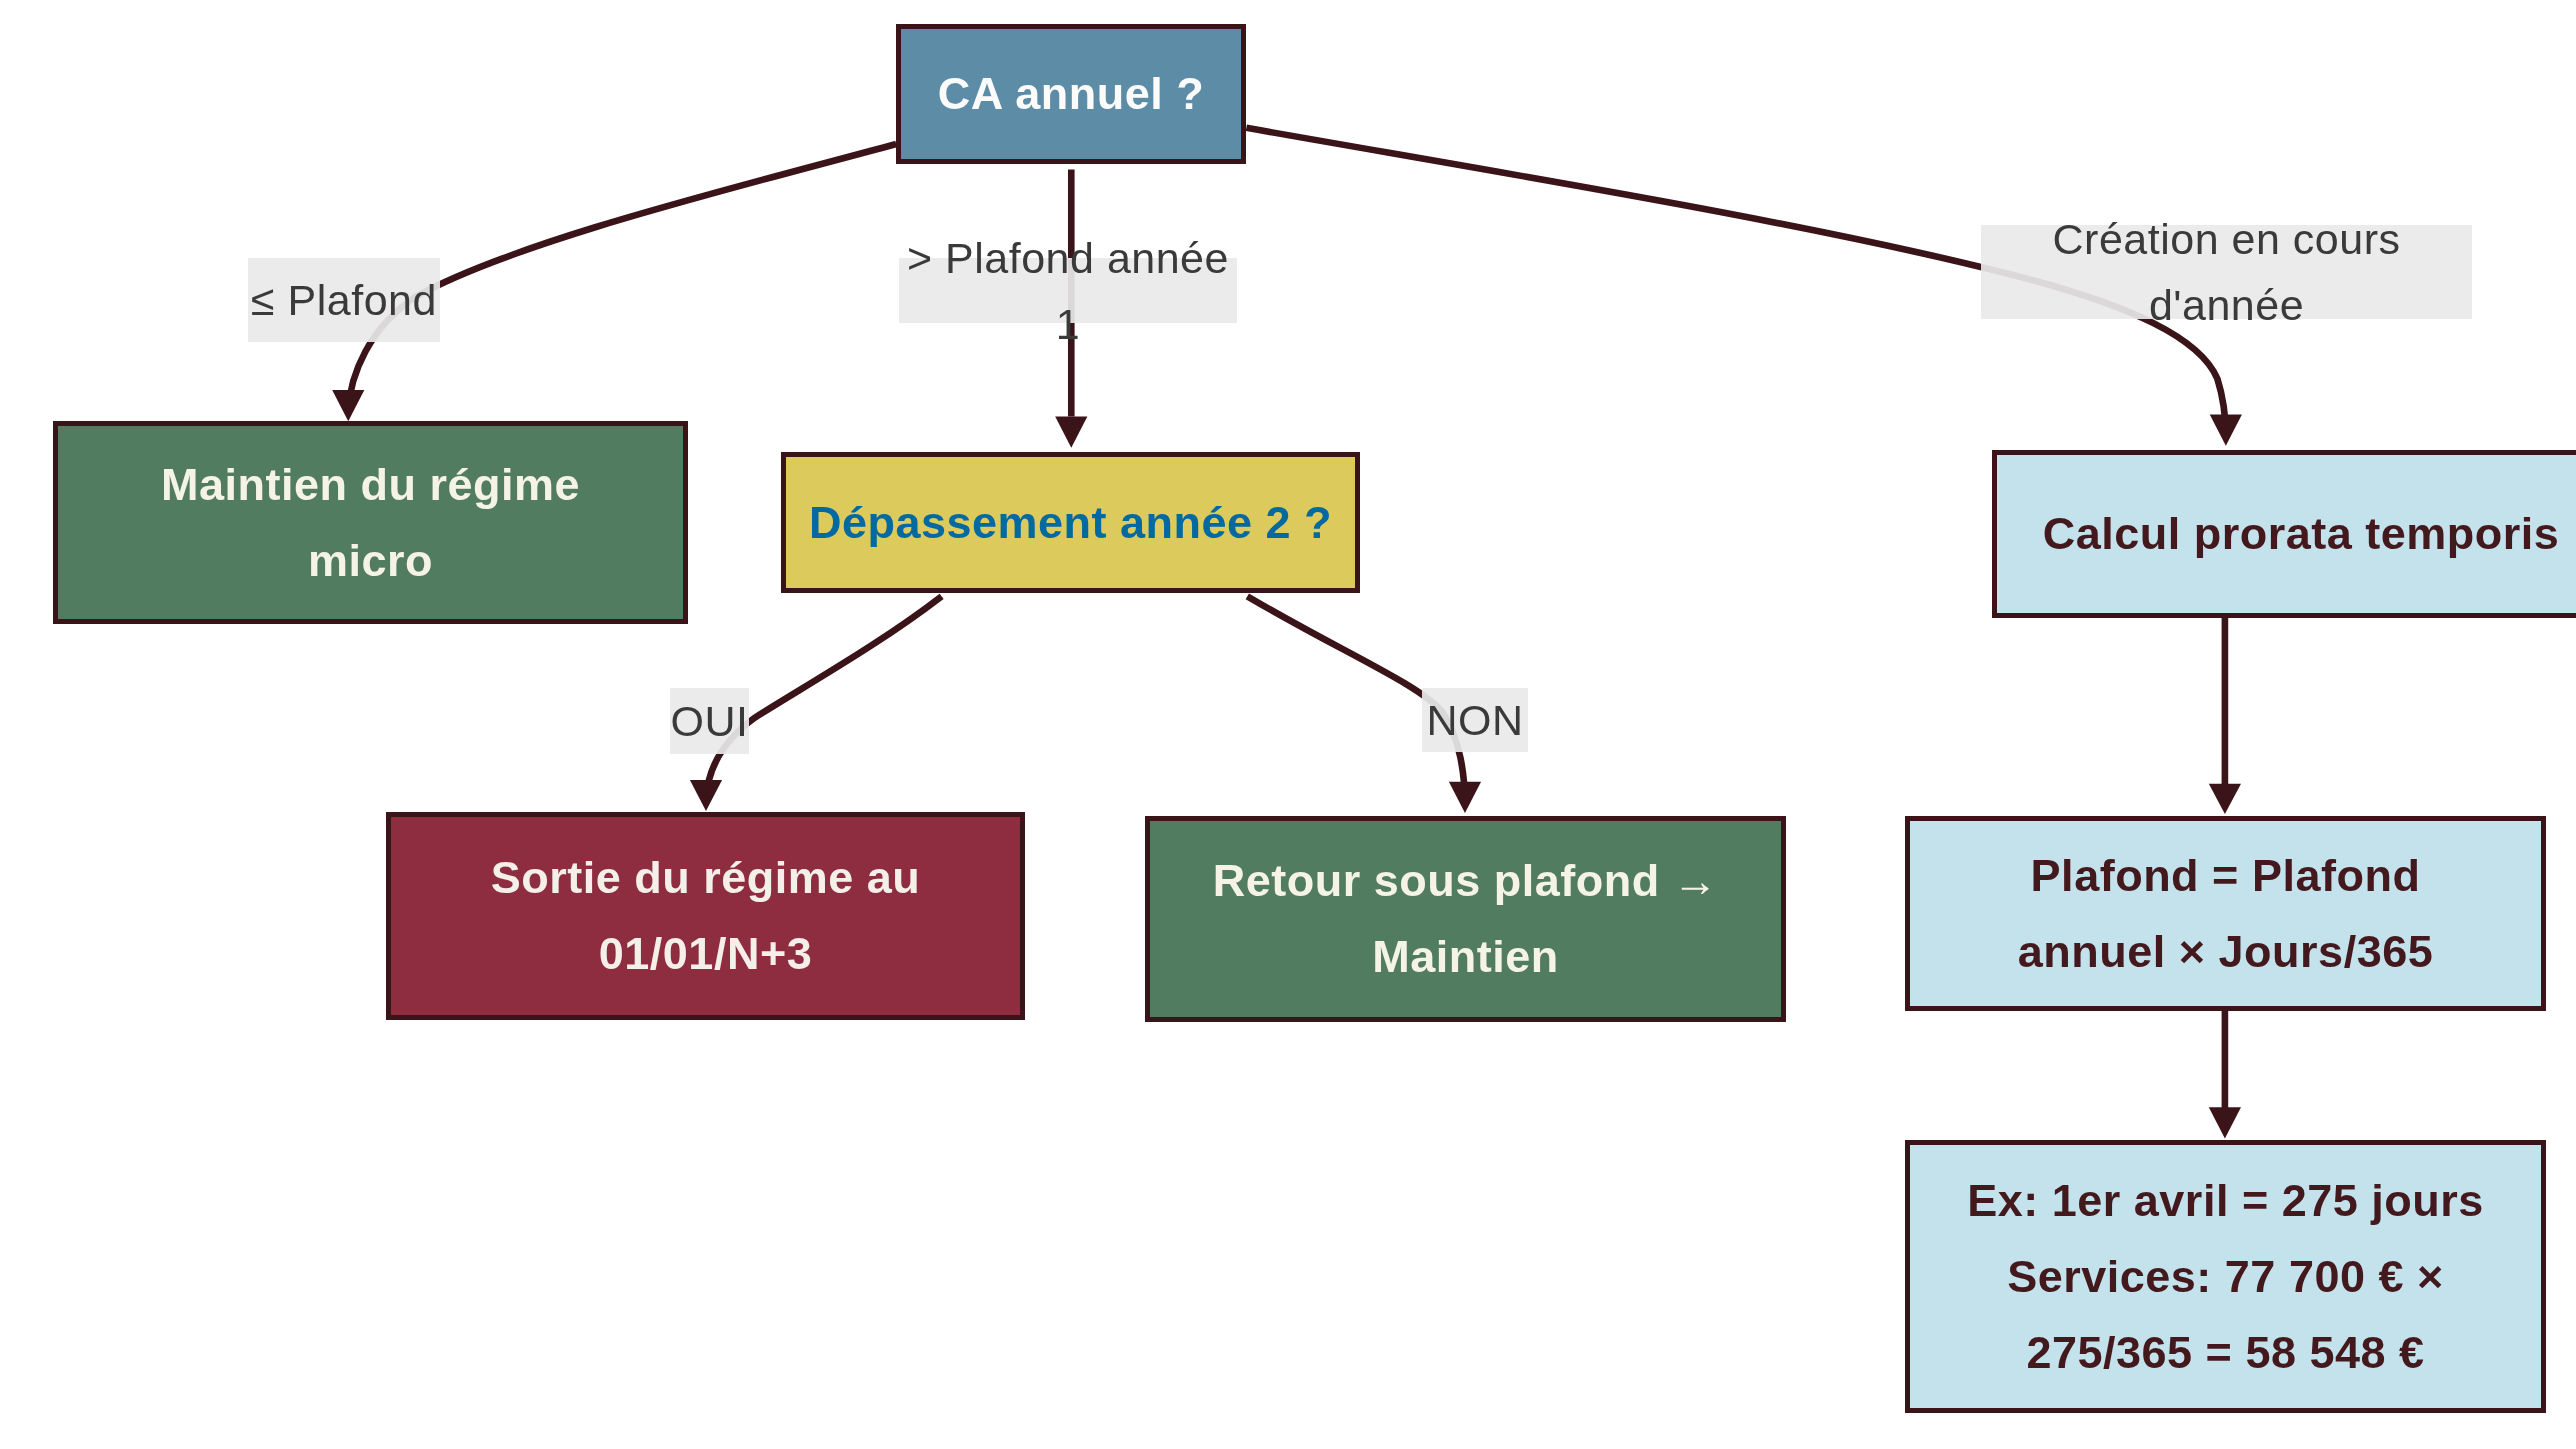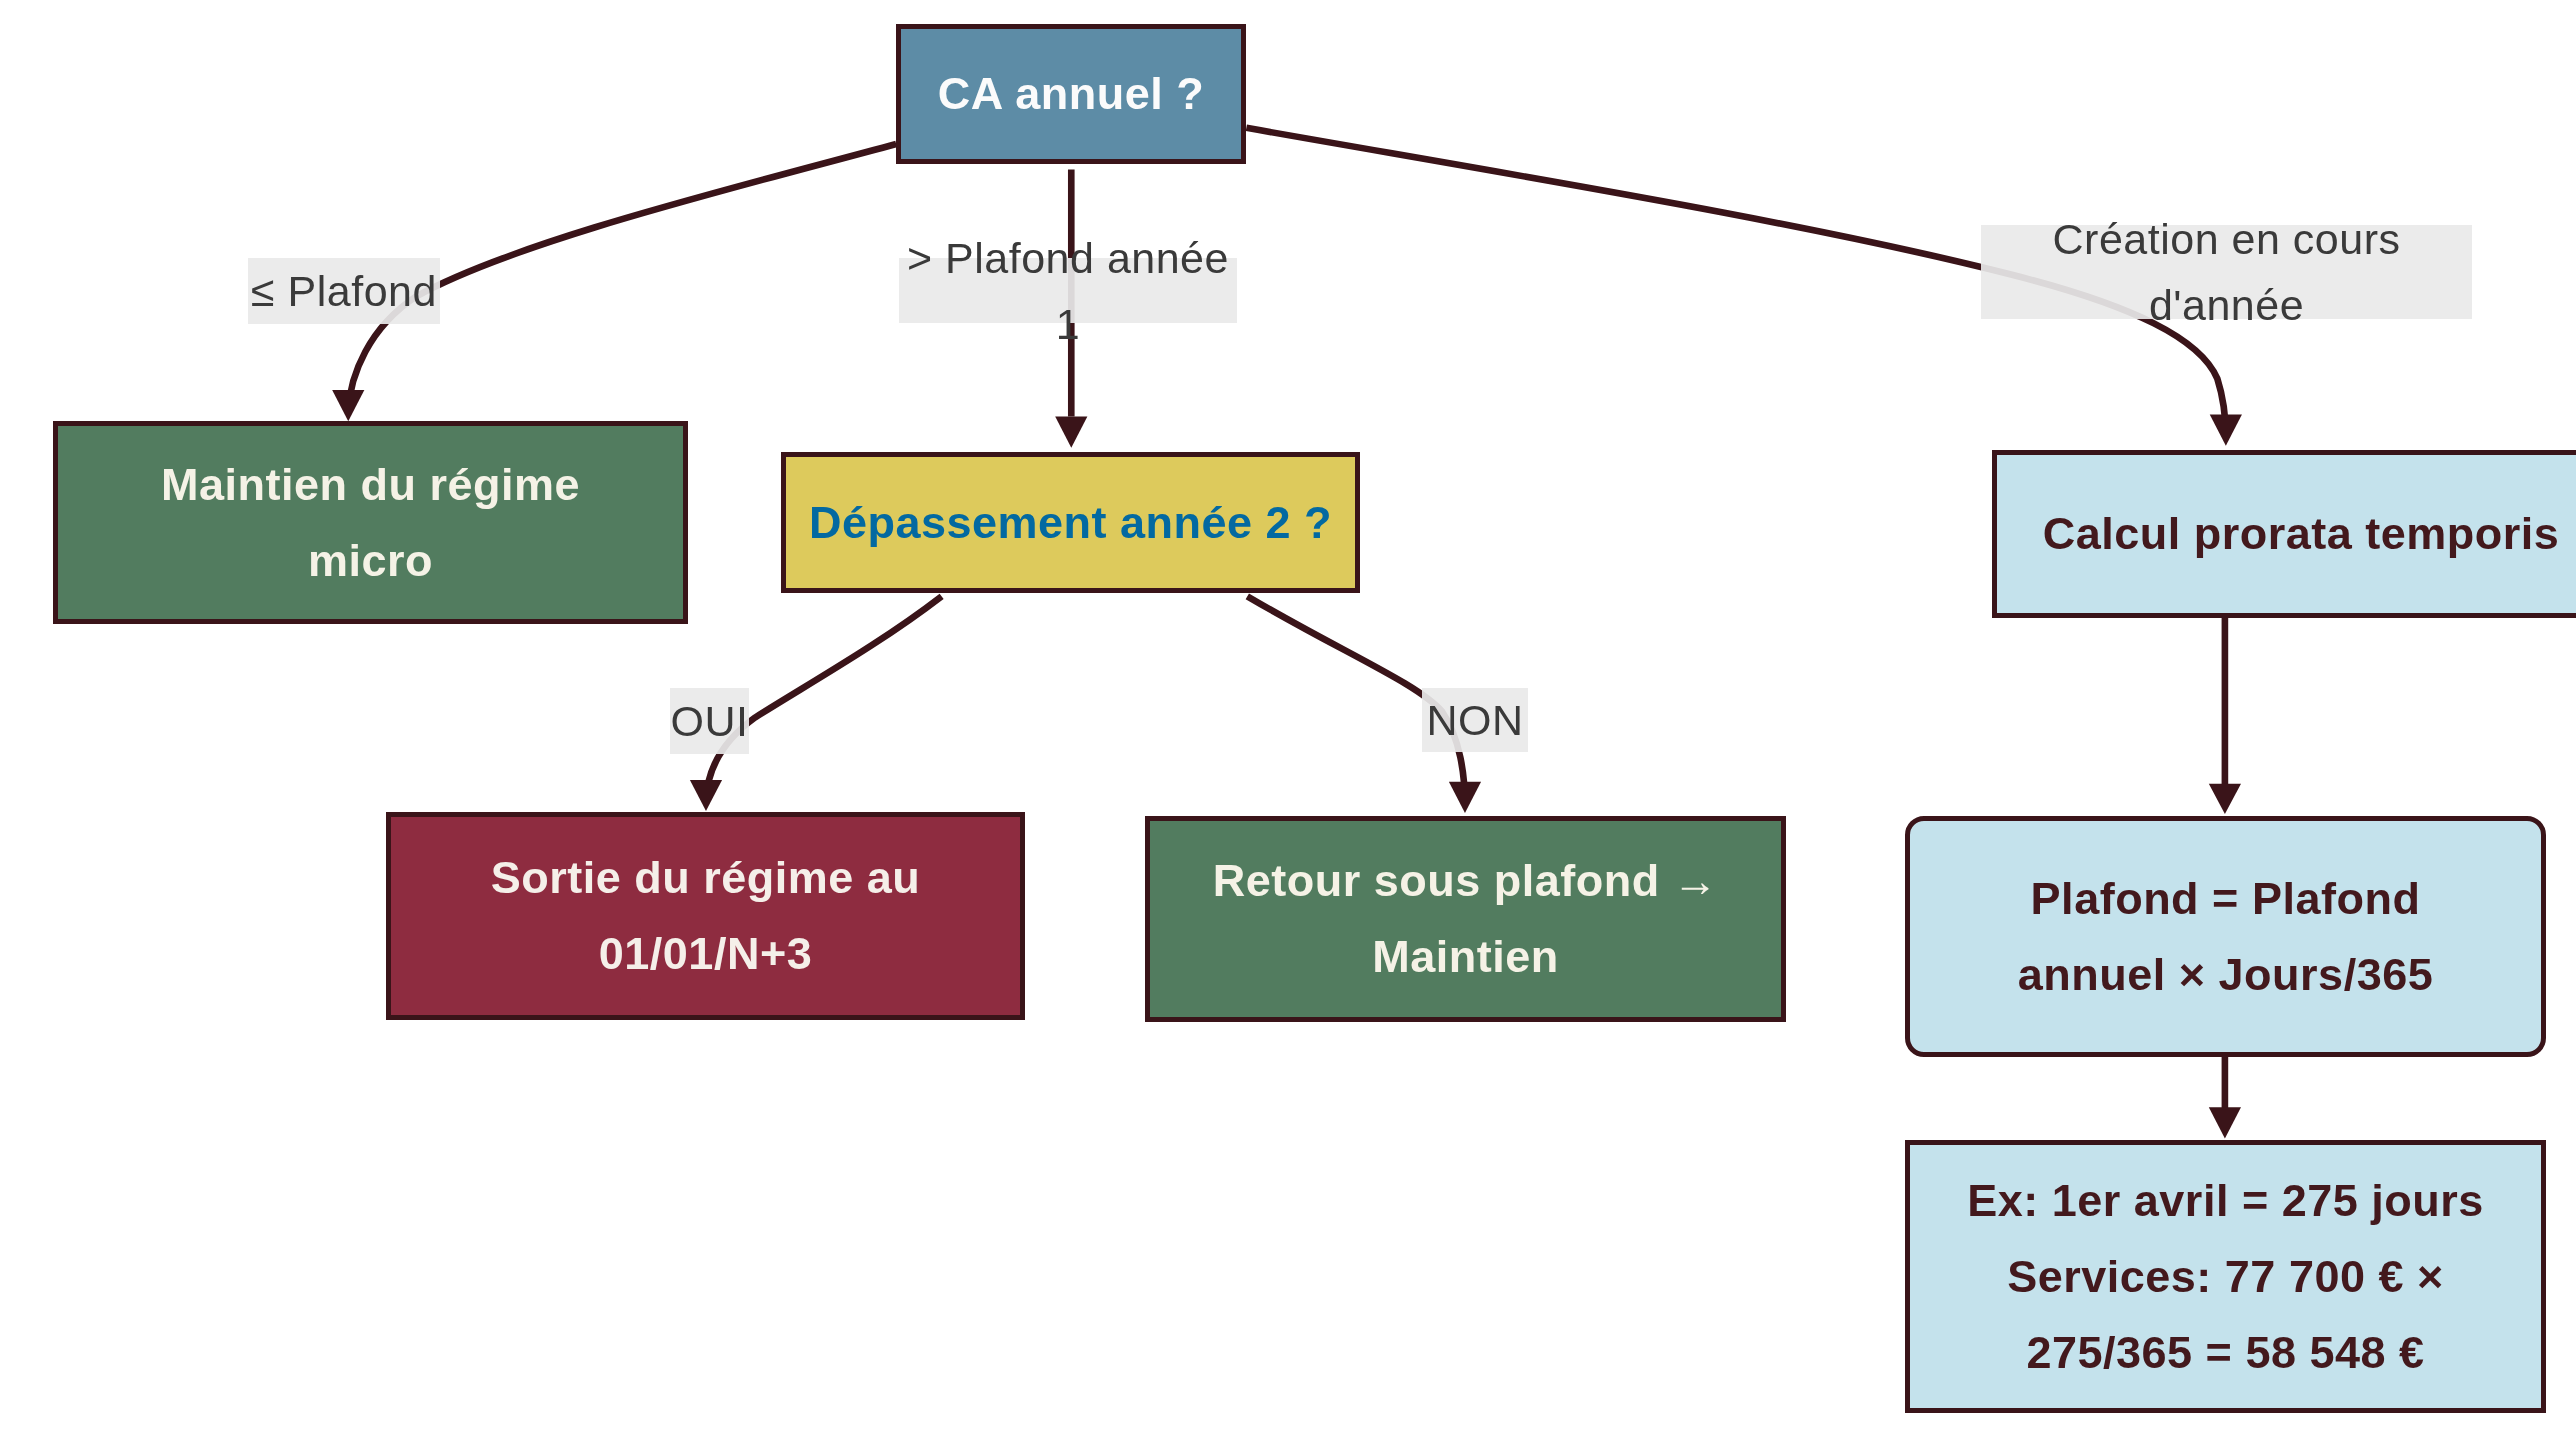--- a/index.html
+++ b/index.html
@@ -55,21 +55,21 @@
     <path class="edge" d="M 1318 630 C 1420 690 1498 722 1524 752 C 1543 780 1548 820 1548 850"></path>
     <path class="arrowhead" d="M 1531 826 L 1565 826 L 1548 859 Z"></path>
 
     <path class="edge" d="M 2351 625 L 2351 830"></path>
     <path class="arrowhead" d="M 2334 828 L 2368 828 L 2351 860 Z"></path>
 
     <path class="edge" d="M 2351 1068 L 2351 1172"></path>
     <path class="arrowhead" d="M 2334 1170 L 2368 1170 L 2351 1203 Z"></path>
   </svg>
 
-  <div class="edge-label" style="left:248px;top:258px;width:192px;height:66px;">≤ Plafond</div>
+  <div class="edge-label" style="left:248px;top:258px;width:192px;height:84px;">≤ Plafond</div>
 
   <div class="edge-label" style="left:899px;top:258px;width:338px;height:65px;">&gt; Plafond année 1</div>
 
   <div class="edge-label" style="left:1981px;top:225px;width:491px;height:94px;">Création en cours
 d'année</div>
 
   <div class="edge-label" style="left:670px;top:688px;width:79px;height:66px;">OUI</div>
 
   <div class="edge-label" style="left:1422px;top:688px;width:106px;height:64px;">NON</div>
 
@@ -81,21 +81,21 @@
   <div class="node fill-yellow" style="left:781px;top:452px;width:579px;height:141px;">Dépassement année 2 ?</div>
 
   <div class="node fill-red" style="left:386px;top:812px;width:639px;height:208px;">Sortie du régime au
 01/01/N+3</div>
 
   <div class="node fill-green" style="left:1145px;top:816px;width:641px;height:206px;">Retour sous plafond →
 Maintien</div>
 
   <div class="node fill-lightblue" style="left:1992px;top:450px;width:618px;height:168px;">Calcul prorata temporis</div>
 
-  <div class="node fill-lightblue" style="left:1905px;top:816px;width:641px;height:241px;border-radius:19px;">Plafond = Plafond
+  <div class="node fill-lightblue" style="left:1905px;top:816px;width:641px;height:195px;">Plafond = Plafond
 annuel × Jours/365</div>
 
   <div class="node fill-lightblue" style="left:1905px;top:1140px;width:641px;height:273px;">Ex: 1er avril = 275 jours
 Services: 77 700 € ×
 275/365 = 58 548 €</div>
 
 </div>
 
 
 </body></html>

